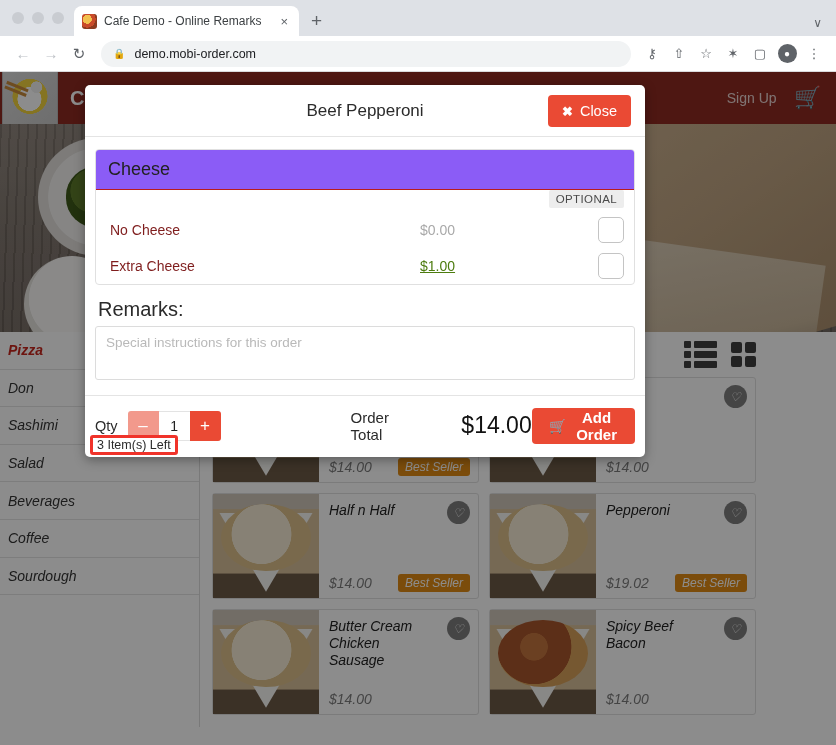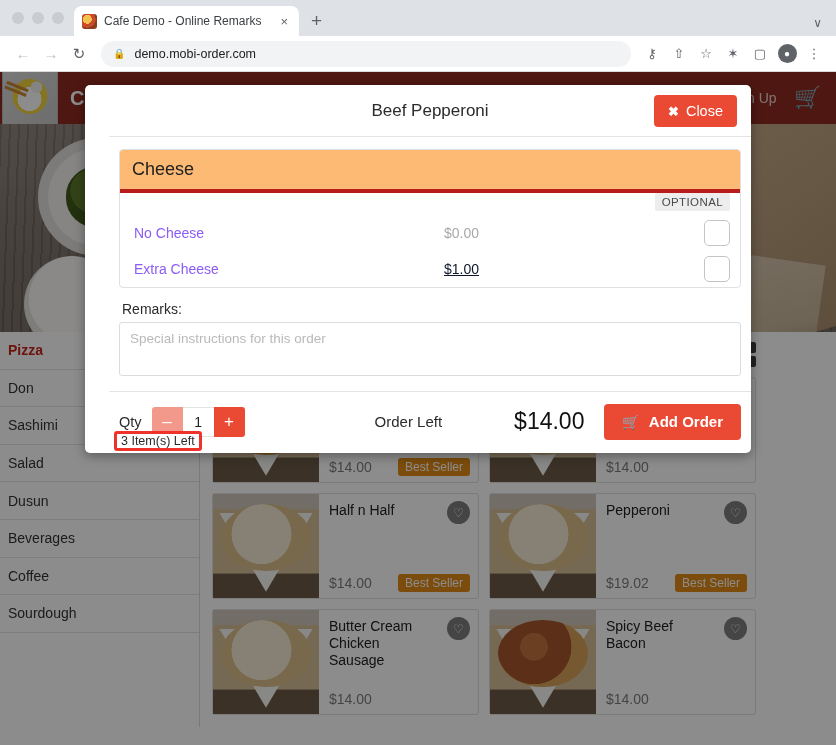--- a/index.html
+++ b/index.html
@@ -106,21 +106,21 @@
     position: absolute; right: -40px; top: -10px; width: 380px; height: 250px;
     transform: rotate(-16deg);
     background: linear-gradient(160deg, #cdb392 0%, #c0a583 45%, #a98d6c 100%);
   }
   .banner .board2 {
     position: absolute; right: 20px; top: 120px; width: 300px; height: 160px;
     transform: rotate(8deg);
     background: linear-gradient(160deg, #e0d3bf 0%, #c9b79c 60%, #6b5b4a 100%);
   }
 
-  .body-row { display: flex; width: 768px; }
+  .body-row { display: flex; width: 768px; font-style: italic; }
   .sidebar { width: 200px; flex: 0 0 200px; border-right: 1px solid #dcdcdc; background:#fff; }
   .cat {
     height: 37.6px; display: flex; align-items: center; padding-left: 8px;
     font-size: 14px; color: #333; border-bottom: 1px solid #e4e4e4;
   }
   .cat.active { color: #c6261d; font-weight: 700; }
 
   .content { flex: 1 1 auto; padding: 0; }
   .toolbar { height: 45px; display: flex; align-items: center; justify-content: flex-end; padding-right: 12px; gap: 14px; }
   .view-ico { display: flex; gap: 3px; cursor: pointer; }
@@ -159,55 +159,55 @@
     background: rgba(20,20,20,.55); display: flex; align-items: center; justify-content: center;
     color: #f0f0f0; font-size: 12px; cursor: pointer;
   }
 
   
   .overlay { position: absolute; top: 72px; left: 0; width: 836px; height: 673px;
              background: rgba(0,0,0,.45); }
 
   
   .modal {
-    position: absolute; left: 85px; top: 85px; width: 666px; background: #fff;
-    border-radius: 5px; box-shadow: 0 3px 11px rgba(0,0,0,.35); overflow: hidden; padding-left: 24px;
+    position: absolute; left: 85px; top: 85px; width: 560px; background: #fff;
+    border-radius: 5px; box-shadow: 0 3px 11px rgba(0,0,0,.35); overflow: hidden;
   }
   .modal-head {
     height: 52px; display: flex; align-items: center; justify-content: center;
     position: relative; border-bottom: 1px solid #e4e4e4;
   }
   .modal-title { font-size: 17px; color: #2b2b2b; }
   .btn-close {
     position: absolute; right: 14px; top: 10px; background: #ea4a34; color: #fff;
     border: none; border-radius: 4px; height: 32px; padding: 0 14px; font-size: 14.5px;
     display: flex; align-items: center; gap: 7px; cursor: pointer; font-family: inherit;
   }
   .btn-close .x { font-size: 13px; font-weight: 700; }
 
   .modal-body { padding: 12px 10px 0 10px; }
   .opt-panel { border: 1px solid #e0e0e0; border-radius: 4px; overflow: hidden; }
-  .opt-head { background: #fdba74; padding: 9px 12px; border-bottom: 4px solid #b91c1c; }
+  .opt-head { background: #8b5cf6; padding: 9px 12px; border-bottom: 1px solid #b91c1c; }
   .opt-head-title { font-size: 18px; color: #222; }
   .opt-optional-row { position: relative; height: 22px; }
   .opt-optional {
     position: absolute; right: 10px; top: 0; background: #ededed; color: #4a4a4a;
     font-size: 11.5px; letter-spacing: .4px; padding: 3px 7px; border-radius: 2px;
   }
   .opt-row { display: flex; align-items: center; height: 36px; padding: 0 10px 0 14px; }
-  .opt-name { font-size: 14px; color: #8b5cf6; flex: 0 0 300px; }
+  .opt-name { font-size: 14px; color: #7f1d1d; flex: 0 0 300px; }
   .opt-price { font-size: 14px; flex: 1 1 auto; text-align: left; padding-left: 10px; }
   .opt-price.zero { color: #a9a9a9; }
-  .opt-price.paid { color: #0f172a; text-decoration: underline; }
+  .opt-price.paid { color: #4d7c0f; text-decoration: underline; }
   .opt-check {
     width: 26px; height: 26px; border: 1px solid #c4c4c4; border-radius: 5px;
     background: #fff; cursor: pointer; margin-left: auto;
   }
 
-  .remarks-label { font-size: 14px; color: #2b2b2b; margin: 13px 0 5px 3px; }
+  .remarks-label { font-size: 20px; color: #2b2b2b; margin: 13px 0 5px 3px; }
   .remarks-box {
     width: 100%; height: 54px; border: 1px solid #dcdcdc; border-radius: 3px;
     padding: 8px 10px; font-size: 13.5px; font-family: inherit; color: #333;
     resize: none; outline: none;
   }
   .remarks-box::placeholder { color: #b9b9b9; }
 
   .modal-foot {
     margin-top: 11px; border-top: 1px solid #e4e4e4; padding: 10px 10px 12px 10px;
     display: flex; align-items: center; position: relative; min-height: 62px;
@@ -308,23 +308,20 @@
             <span>Pizza</span>
           </div>
           <div class="cat">
             <span>Don</span>
           </div>
           <div class="cat">
             <span>Sashimi</span>
           </div>
           <div class="cat">
             <span>Salad</span>
-          </div>
-          <div class="cat">
-            <span>Dusun</span>
           </div>
           <div class="cat">
             <span>Beverages</span>
           </div>
           <div class="cat">
             <span>Coffee</span>
           </div>
           <div class="cat">
             <span>Sourdough</span>
           </div>
@@ -477,21 +474,21 @@
     <div class="modal-foot">
       <div class="qty-group">
         <span class="qty-label">Qty</span>
         <span class="stepper">
           <button class="step-btn step-minus">–</button>
           <span class="step-val">1</span>
           <button class="step-btn step-plus">+</button>
         </span>
       </div>
       <span class="items-left">3 Item(s) Left</span>
-      <span class="order-total-label">Order Left</span>
+      <span class="order-total-label">Order Total</span>
       <span class="order-total-value">$14.00</span>
       <button class="btn-add">
         <span class="cart-small">🛒</span>
         <span>Add Order</span>
       </button>
     </div>
   </div>
 </div>
 
 </body></html>

